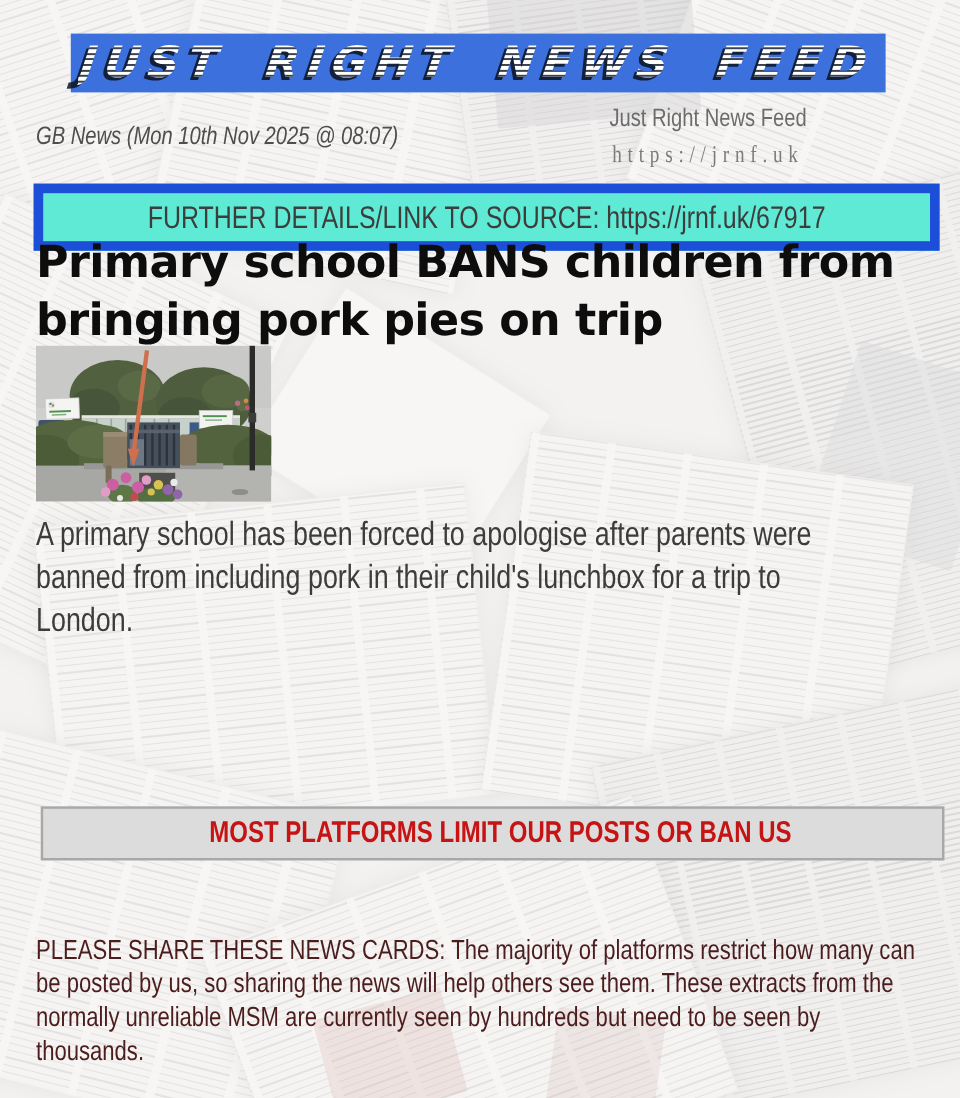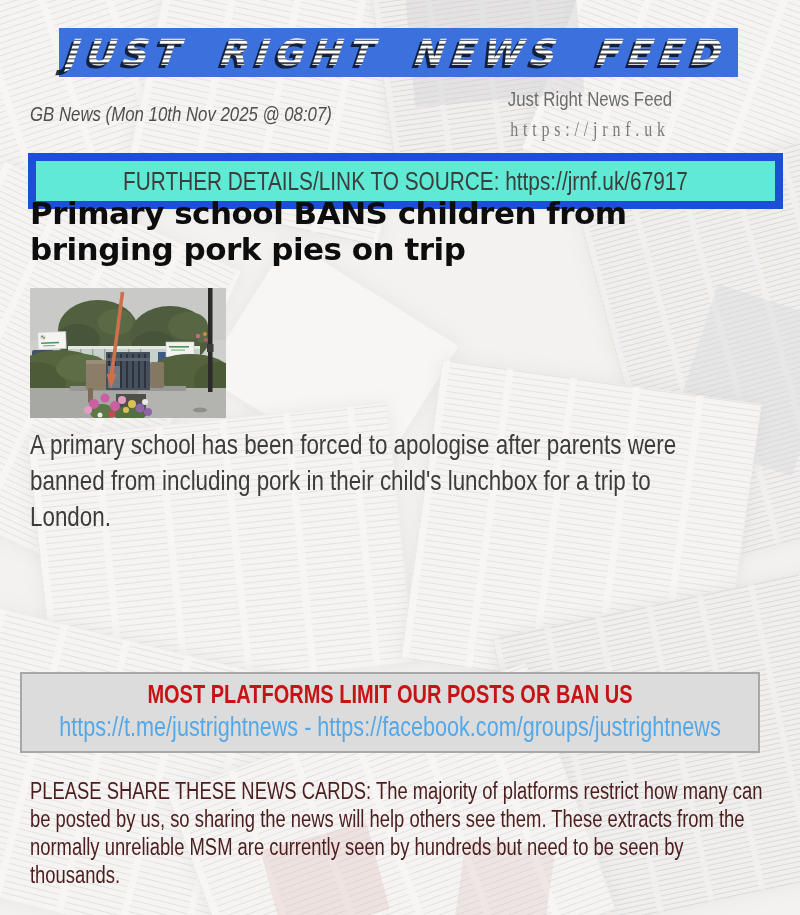--- a/index.html
+++ b/index.html
@@ -52,32 +52,32 @@
   .meta-url{left:455px;top:118px;width:270px;font-size:20px;color:#7b7b7b;letter-spacing:6px;text-align:center;font-family:Liberation Serif, serif;}
   .meta-feed .cnd,.meta-url .cnd{text-align:center;}
   .source-bar{
     left:28px;top:153px;width:739px;height:40px;
     background:#5eead4;border:8px solid #1d4ed8;
   }
   .source-bar .cnd{line-height:40px;font-size:26px;color:#3d3d3d;text-align:center;}
   .headline{
     left:30px;top:195px;width:745px;
     font-family:"DejaVu Sans",sans-serif;font-weight:bold;
-    font-size:31px;line-height:36px;color:#0d0d0d;letter-spacing:-0.5px;
+    font-size:37px;line-height:48px;color:#0d0d0d;letter-spacing:-0.5px;
     white-space:pre-line;
   }
   .photo{left:30px;top:288px;width:196px;height:130px;}
   .photo svg{display:block;width:196px;height:130px;}
   .para1{left:30px;top:427px;width:748px;}
   .para2{left:30px;top:543px;width:748px;}
   .bodytext .cnd{font-size:28px;line-height:36px;color:#3c3c3c;white-space:pre-line;}
   .platforms-box{
-    left:20px;top:672px;width:736px;
+    left:34px;top:672px;width:736px;
     background:#dcdcdc;border:2px solid #a8a8a8;
-    padding:5px 0 6px 0;
+    padding:5px 0 6px 13px;
   }
   .warning-line .cnd{font-size:25px;line-height:30px;color:#c61314;text-align:center;font-weight:bold;}
   .links-line .cnd{font-size:27px;line-height:36px;color:#55a8e8;text-align:center;}
   .share-note{left:30px;top:777px;width:755px;}
   .share-note .cnd{font-size:23px;line-height:28px;color:#4b1d1d;white-space:pre-line;}
 </style>
 </head>
 <body>
 
 <div class="collage">
@@ -226,23 +226,20 @@
     <span class="cnd">A primary school has been forced to apologise after parents were
 banned from including pork in their child's lunchbox for a trip to
 London.</span>
   </div>
 
 
   <div class="abs platforms-box">
     <div class="warning-line">
       <span class="cnd">MOST PLATFORMS LIMIT OUR POSTS OR BAN US</span>
     </div>
-    <div class="links-line">
-      <span class="cnd">https://t.me/justrightnews - https://facebook.com/groups/justrightnews</span>
-    </div>
   </div>
 
   <div class="abs share-note">
     <span class="cnd">PLEASE SHARE THESE NEWS CARDS: The majority of platforms restrict how many can
 be posted by us, so sharing the news will help others see them. These extracts from the
 normally unreliable MSM are currently seen by hundreds but need to be seen by
 thousands.</span>
   </div>
 
 </div>

